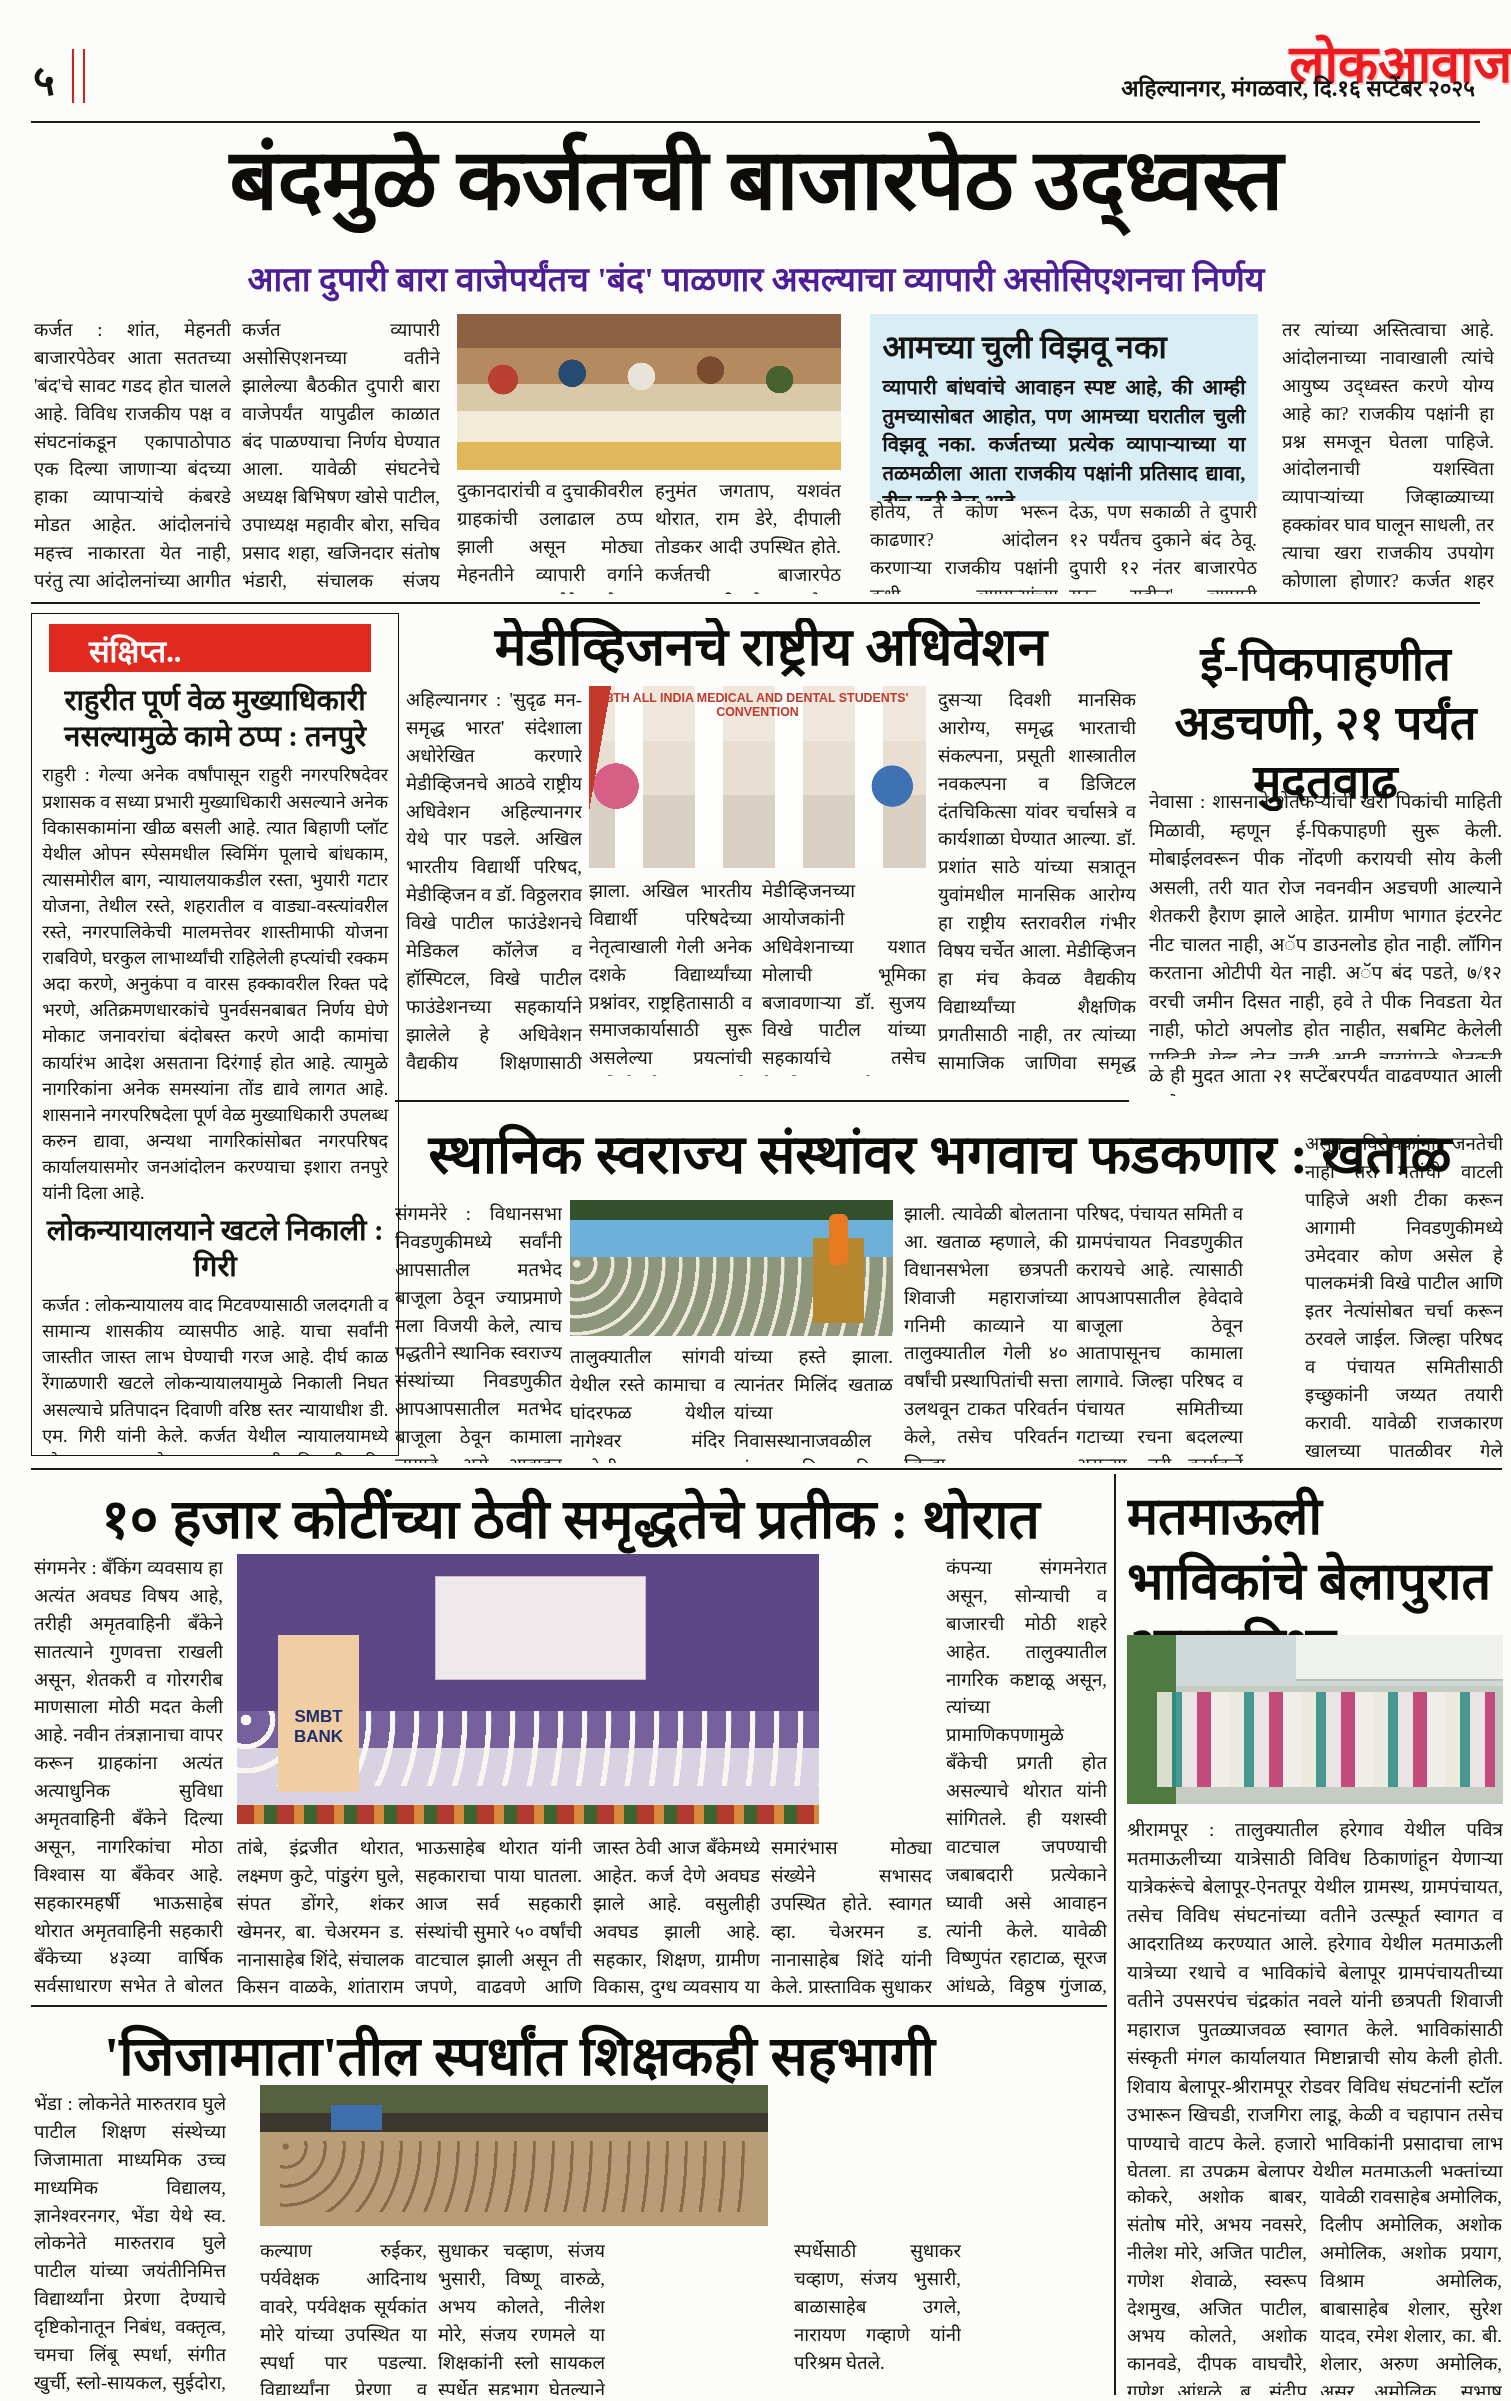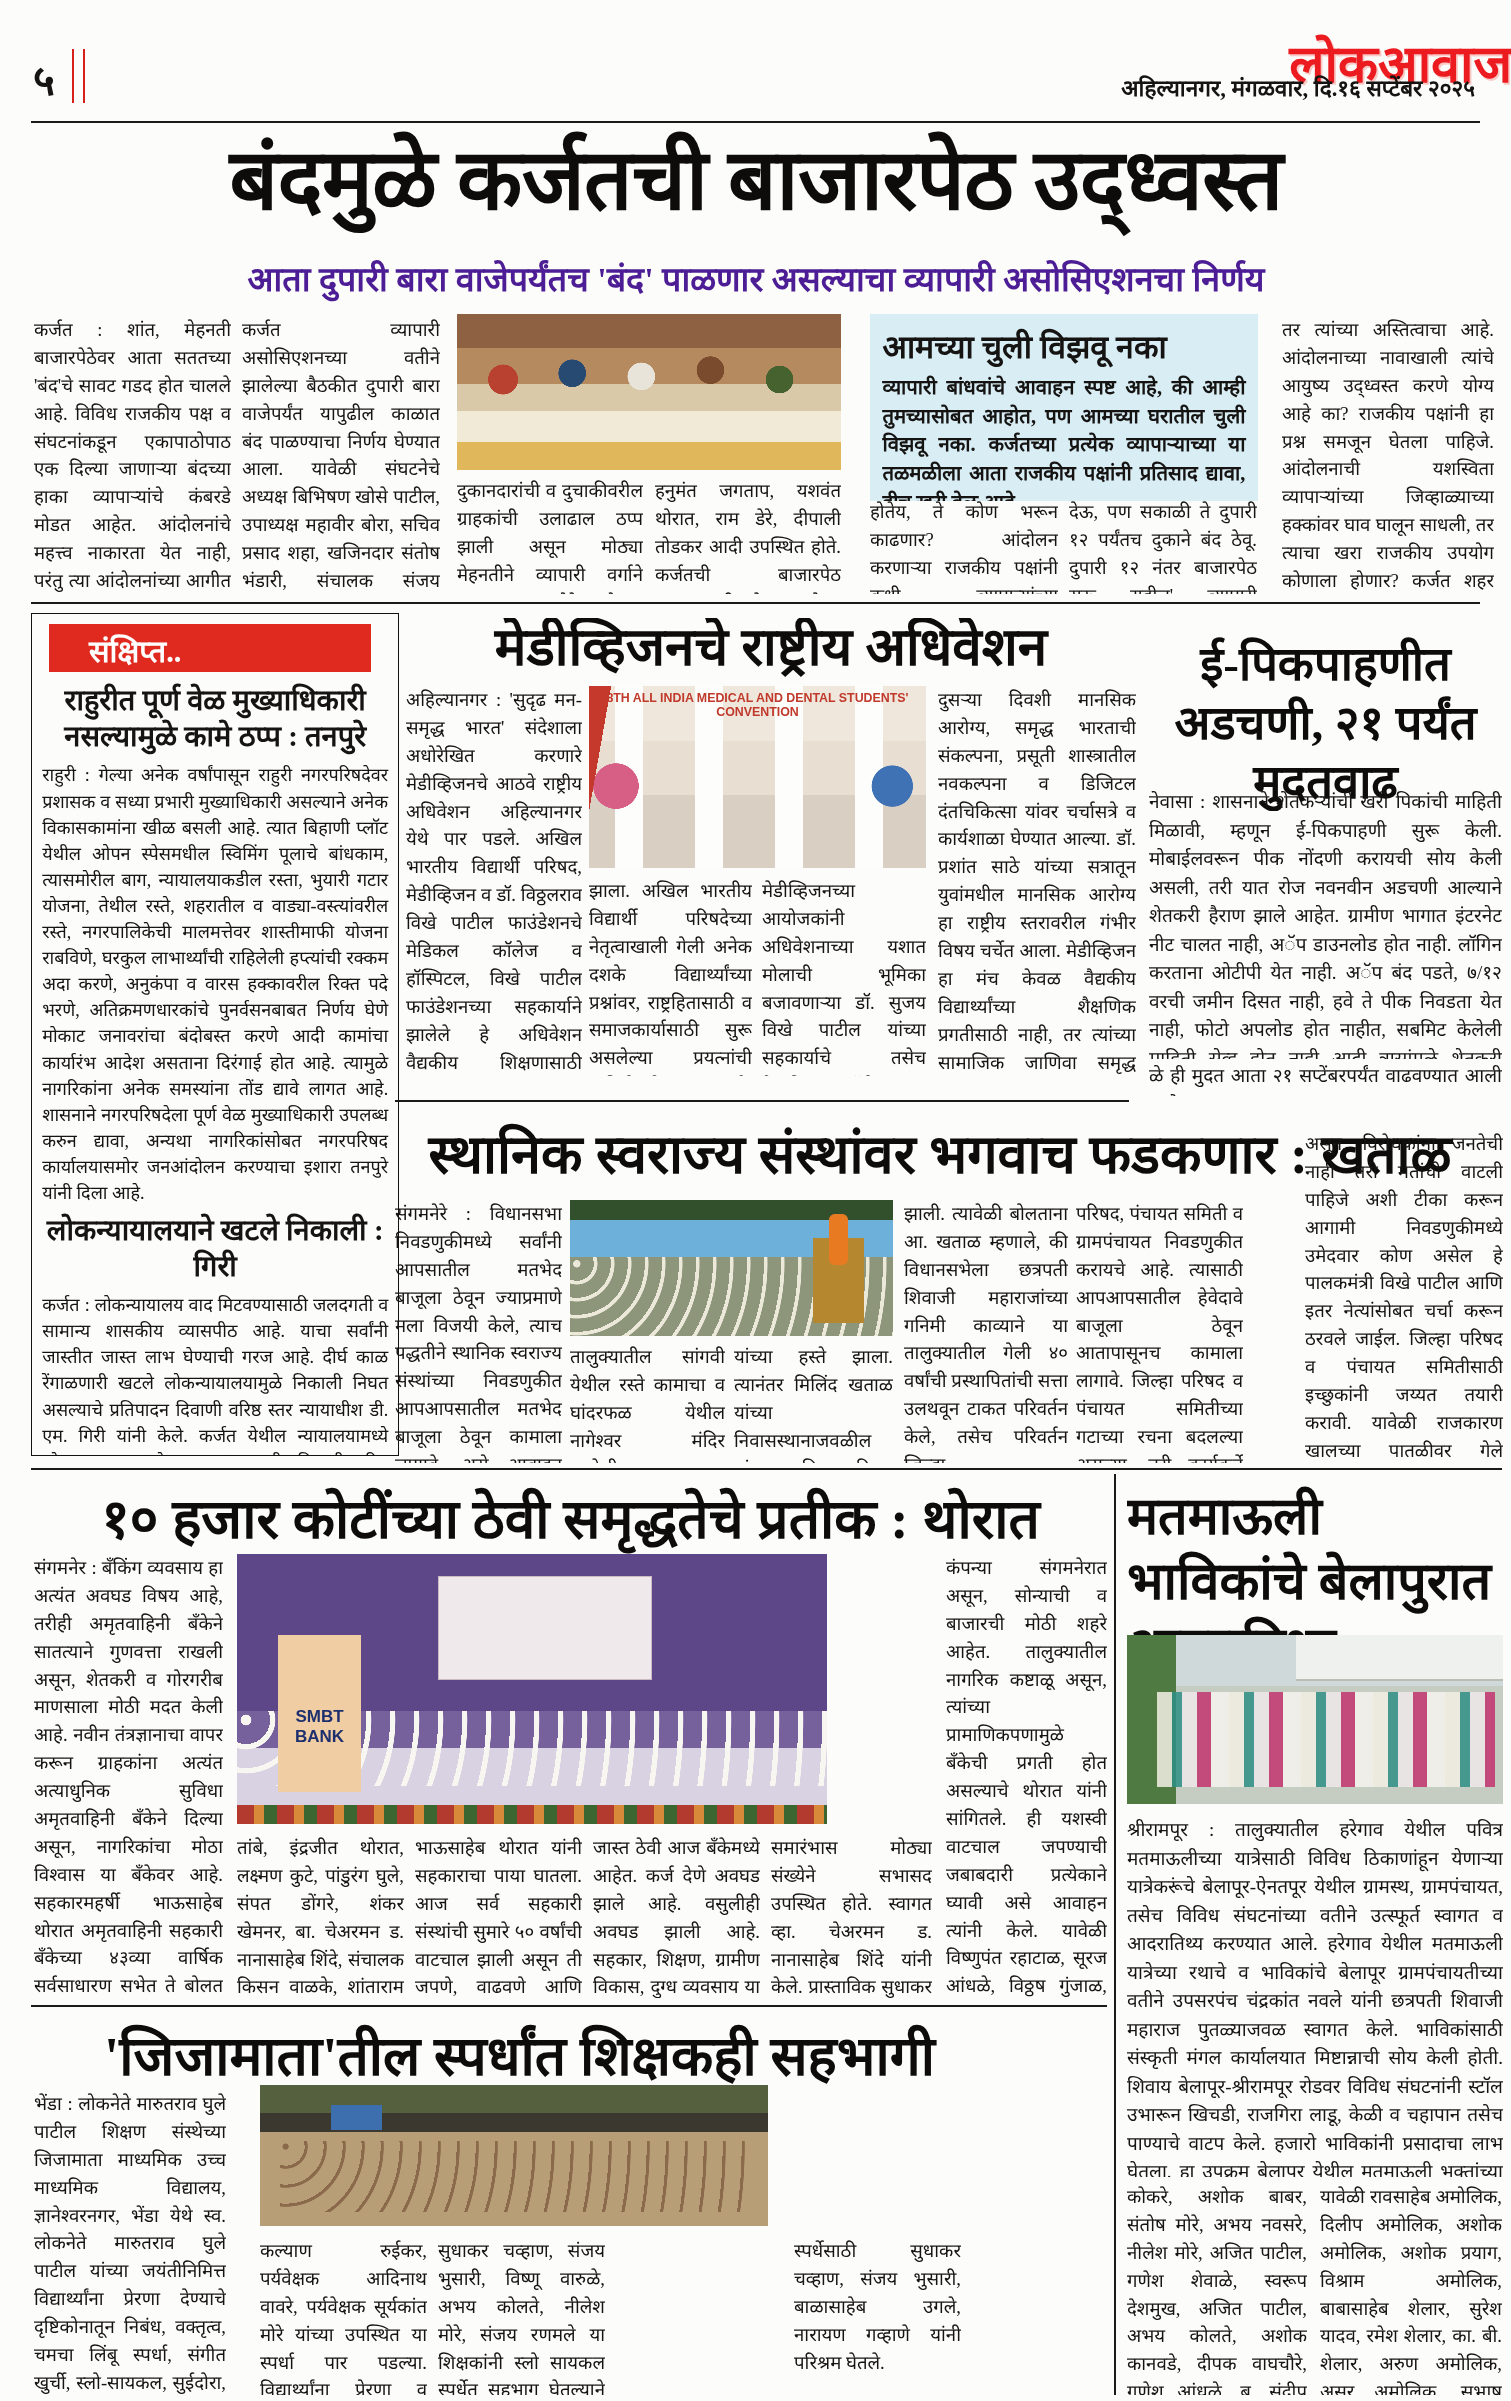--- a/index.html
+++ b/index.html
@@ -143,21 +143,21 @@
   <div class="col" style="left:734px;top:1343px;width:159px;height:120px;">यांच्या हस्ते झाला. त्यानंतर मिलिंद खताळ यांच्या निवासस्थानाजवळील प्रांगणात निवडणुकीच्या पार्श्वभूमीवर धांदरफळ गटाची बैठक</div>
   <div class="col" style="left:904px;top:1200px;width:164px;height:263px;">झाली. त्यावेळी बोलताना आ. खताळ म्हणाले, की विधानसभेला छत्रपती शिवाजी महाराजांच्या गनिमी काव्याने या तालुक्यातील गेली ४० वर्षांची प्रस्थापितांची सत्ता उलथवून टाकत परिवर्तन केले, तसेच परिवर्तन जिल्हा</div>
   <div class="col" style="left:1076px;top:1200px;width:167px;height:263px;">परिषद, पंचायत समिती व ग्रामपंचायत निवडणुकीत करायचे आहे. त्यासाठी आपआपसातील हेवेदावे बाजूला ठेवून आतापासूनच कामाला लागावे. जिल्हा परिषद व पंचायत समितीच्या गटाच्या रचना बदलल्या असल्या, तरी कार्यकर्ते तेच आहेत. विधानसभेची निवडणूक नेत्यांची होती, मात्र जिल्हा परिषद व पंचायत समिती या कार्यकर्त्यांच्या निवडणुका आहेत. विधानसभेसाठी तन-मन-धनाने जसे काम केले, तसेच काम करा. समर्थकांना खोट्या गुन्ह्यांत अडकविण्याचा प्रयत्न झाल्याचा आरोप यावेळी त्यांनी केला. रण खालच्या पातळीवर गेले</div>
   <div class="col" style="left:1305px;top:1130px;width:198px;height:333px;">असून, विरोधकांना जनतेची नाही तरी मतांची वाटली पाहिजे अशी टीका करून आगामी निवडणुकीमध्ये उमेदवार कोण असेल हे पालकमंत्री विखे पाटील आणि इतर नेत्यांसोबत चर्चा करून ठरवले जाईल. जिल्हा परिषद व पंचायत समितीसाठी इच्छुकांनी जय्यत तयारी करावी. यावेळी राजकारण खालच्या पातळीवर गेले असल्याची खंतही त्यांनी व्यक्त केली. यावेळी किरण पवार, अजय खताळ, भाजपाचे डॉ. मं. दिघे कोल्हे, शिवसेनेचे तालुका उपप्रमुख बादशहा गुंजाळ, ड. मीनानाथ शेळके, अशोक कानवडे, नेताजी घुले, रोहिदास साबळे आदी उपस्थित होते.</div>
 
   <div class="rule" style="left:31px;top:1468px;width:1471px;"></div>
   <div class="vrule" style="left:1114px;top:1474px;height:921px;"></div>
 
   <div class="head-sec" style="left:34px;top:1479px;width:1073px;font-size:55px;">१० हजार कोटींच्या ठेवी समृद्धतेचे प्रतीक : थोरात</div>
   <div class="col" style="left:34px;top:1554px;width:189px;height:444px;">संगमनेर : बँकिंग व्यवसाय हा अत्यंत अवघड विषय आहे, तरीही अमृतवाहिनी बँकेने सातत्याने गुणवत्ता राखली असून, शेतकरी व गोरगरीब माणसाला मोठी मदत केली आहे. नवीन तंत्रज्ञानाचा वापर करून ग्राहकांना अत्यंत अत्याधुनिक सुविधा अमृतवाहिनी बँकेने दिल्या असून, नागरिकांचा मोठा विश्वास या बँकेवर आहे. सहकारमहर्षी भाऊसाहेब थोरात अमृतवाहिनी सहकारी बँकेच्या ४३व्या वार्षिक सर्वसाधारण सभेत ते बोलत होते. अध्यक्षस्थानी चेअरमन सुधाकर जोशी होते. व्यासपीठावर माजी आ. डॉ. सुधीर तांबे, बाजीराव खेमनर, ड. माधव कानवडे, दुर्गा</div>
-  <div id="photo4" class="photo" style="left:237px;top:1554px;width:582px;height:270px;padding-left:8px;">
+  <div id="photo4" class="photo" style="left:237px;top:1554px;width:582px;height:270px;">
     <div class="banner"></div>
       <div class="people"></div>
     <div class="podium">
         <div class="lbl">SMBT BANK</div>
       </div>
     <div class="flowers"></div>
   </div>
   <div class="col" style="left:946px;top:1554px;width:161px;height:444px;">कंपन्या संगमनेरात असून, सोन्याची व बाजारची मोठी शहरे आहेत. तालुक्यातील नागरिक कष्टाळू असून, त्यांच्या प्रामाणिकपणामुळे बँकेची प्रगती होत असल्याचे थोरात यांनी सांगितले. ही यशस्वी वाटचाल जपण्याची जबाबदारी प्रत्येकाने घ्यावी असे आवाहन त्यांनी केले. यावेळी विष्णुपंत रहाटाळ, सूरज आंधळे, विठ्ठष गुंजाळ, बाळासाहेब टाक, डॉ. बाबा खरात समूहातील अधिकारी व बँकेचे पदाधिकारी उपस्थित होते.</div>
   <div class="col" style="left:237px;top:1834px;width:167px;height:164px;">तांबे, इंद्रजीत थोरात, लक्ष्मण कुटे, पांडुरंग घुले, संपत डोंगरे, शंकर खेमनर, बा. चेअरमन ड. नानासाहेब शिंदे, संचालक किसन वाळके, शांताराम फड, अण्णासाहेब शिंदे, कमल मंडलिक, ललिता दिघे, उबेद शेख, विवेक तांबे, मुख्य कार्यकारी अधिकारी सुशील गुजराथी आदी उपस्थित होते. थोरात म्हणाले की, सहकारमहर्षी</div>
   <div class="col" style="left:415px;top:1834px;width:167px;height:164px;">भाऊसाहेब थोरात यांनी सहकाराचा पाया घातला. आज सर्व सहकारी संस्थांची सुमारे ५० वर्षांची वाटचाल झाली असून ती जपणे, वाढवणे आणि टिकवणे ही प्रत्येकाची जबाबदारी आहे. बँकिंग व्यवहार हा अत्यंत अवघड आहे. अमृतवाहिनी बँकेने आधुनिक प्रणालींचा वापर केला असून, ग्राहकांना जास्तीत जास्त सुविधा दिल्या आहेत. एक हजार कोटीपेक्षा</div>

